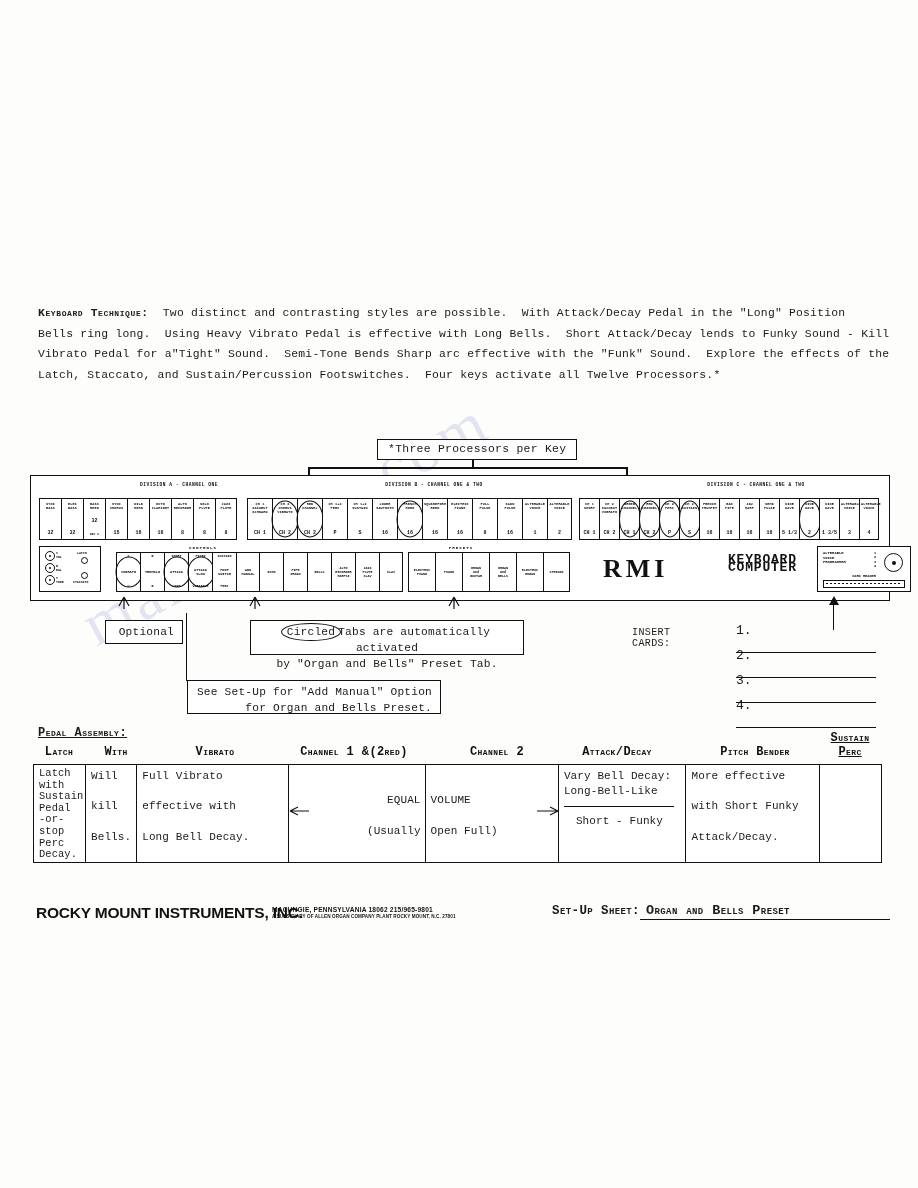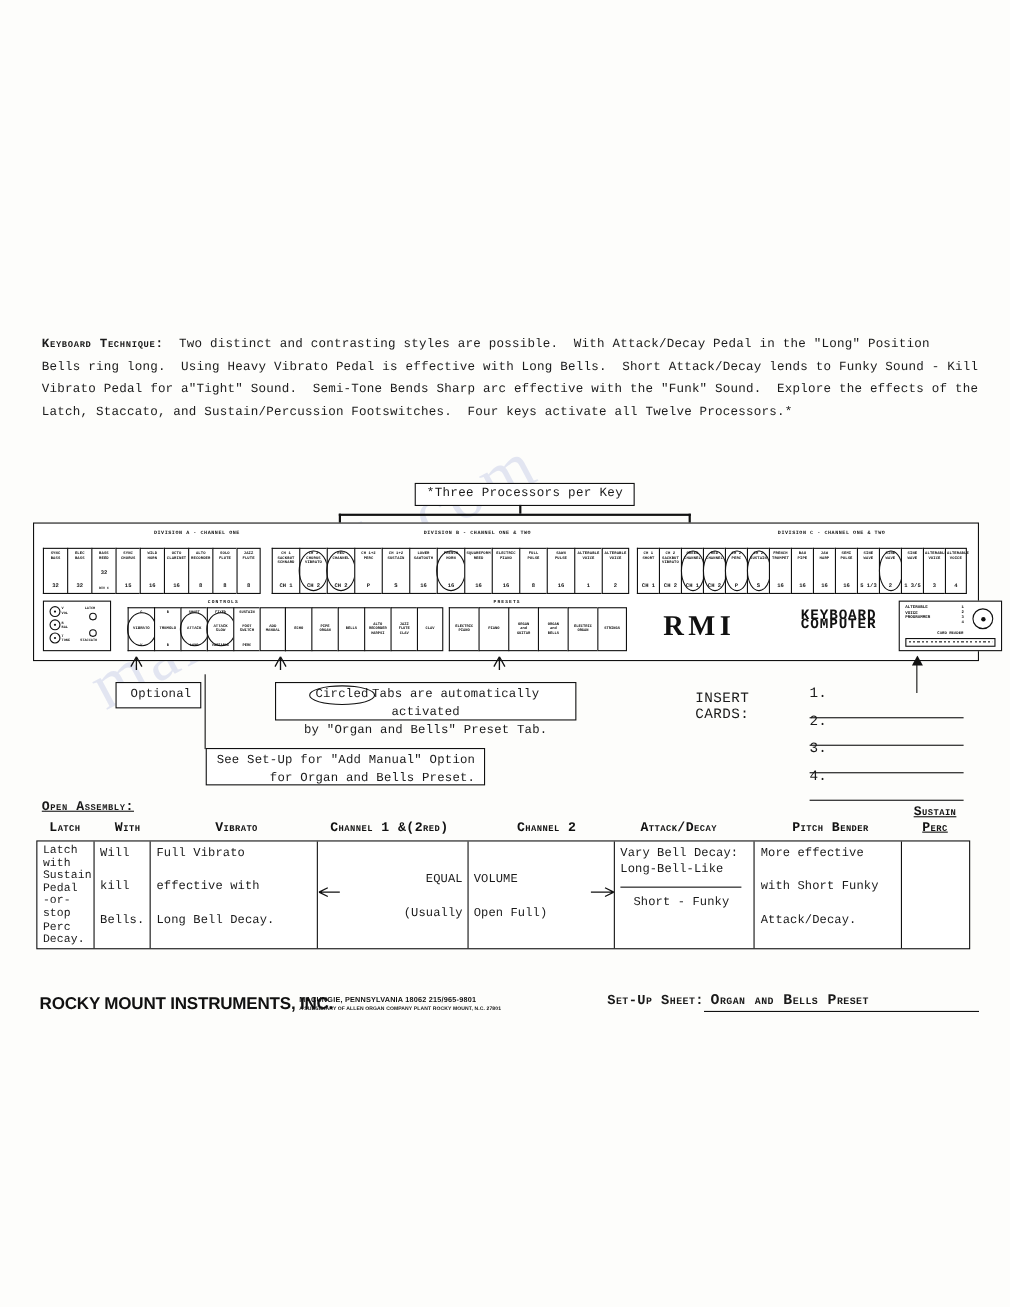--- a/index.html
+++ b/index.html
@@ -174,21 +174,21 @@
   .circle-word{
     display:inline-block;position:relative;padding:0 3px;
   }
   .circle-word::after{
     content:"";position:absolute;left:-3px;top:-1px;right:-3px;bottom:-1px;
     border:1.3px solid #111;border-radius:50%;
   }
 
   
   .insert-wrap{position:absolute;left:632px;top:623px;}
-  .insert-label{position:absolute;left:0;top:4px;font-size:13px;letter-spacing:.4px;}
+  .insert-label{position:absolute;left:0;top:4px;font-size:10px;letter-spacing:.4px;}
   .icard{position:absolute;font-size:13px;}
   .icard .num{display:inline-block;width:16px;}
   .icard .rule{
     display:inline-block;width:140px;border-bottom:1.6px solid #111;
     height:10px;vertical-align:bottom;
   }
 
   
   .pedal-title{
     position:absolute;left:38px;top:726px;font-size:12px;
@@ -523,21 +523,21 @@
   <div class="bline" style="left:186px;top:613px;width:1.4px;height:68px;"></div>
 
   <div class="insert-wrap">
     <div class="insert-label">INSERT CARDS:</div>
     <div class="icard" style="left:104px;top:0px;"><span class="num">1.</span><span class="rule"></span></div>
     <div class="icard" style="left:104px;top:25px;"><span class="num">2.</span><span class="rule"></span></div>
     <div class="icard" style="left:104px;top:50px;"><span class="num">3.</span><span class="rule"></span></div>
     <div class="icard" style="left:104px;top:75px;"><span class="num">4.</span><span class="rule"></span></div>
   </div>
 
-  <div class="pedal-title">Open Assembly:</div>
+  <div class="pedal-title">Pedal Assembly:</div>
 
   <div class="thead" style="left:33px;width:52px;">Latch</div>
   <div class="thead" style="left:88px;width:56px;">With</div>
   <div class="thead" style="left:150px;width:130px;">Vibrato</div>
   <div class="thead" style="left:278px;width:152px;">Channel 1 &amp;(2red)</div>
   <div class="thead" style="left:432px;width:130px;">Channel 2</div>
   <div class="thead" style="left:552px;width:130px;">Attack/Decay</div>
   <div class="thead" style="left:690px;width:130px;">Pitch Bender</div>
   <div class="thead underl" style="left:818px;top:731px;width:64px;line-height:14px;">Sustain<br>Perc</div>
 

